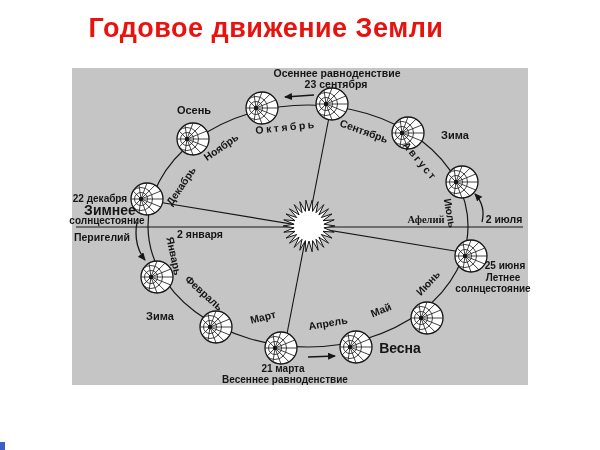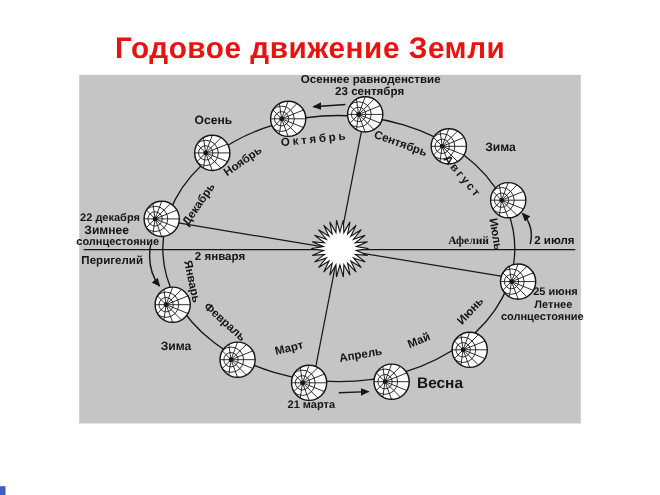--- a/index.html
+++ b/index.html
@@ -1,19 +1,19 @@
 <!DOCTYPE html>
 <html><head>
 <meta charset="utf-8">
 <style>
   html,body{margin:0;padding:0;}
   body{width:600px;height:450px;background:#ffffff;overflow:hidden;position:relative;
        font-family:"Liberation Sans", sans-serif;}
   .slide{position:absolute;inset:0;}
-  .title{position:absolute;top:13px;left:0;width:532px;margin:16px;text-align:center;
+  .title{position:absolute;top:13px;left:0;width:532px;margin:0;text-align:center;
          font-size:27px;font-weight:bold;letter-spacing:0.5px;}
   #diagram-svg{position:absolute;left:0;top:0;}
   #labels{position:absolute;inset:0;pointer-events:none;}
   .lbl{position:absolute;font-weight:bold;color:#151515;white-space:nowrap;
        transform:translate(-50%,-50%);line-height:1;}
   .accent-chip{position:absolute;left:0;top:442px;width:5px;height:8px;}
 </style>
 </head>
 <body>
 
@@ -296,26 +296,27 @@
       <div class="lbl" style="left: 181px; top: 186px; font-size: 10.5px; transform: translate(-50%, -50%) rotate(-56deg);">Декабрь</div>
       <div class="lbl" style="left: 174px; top: 256px; font-size: 10.5px; transform: translate(-50%, -50%) rotate(78deg);">Январь</div>
       <div class="lbl" style="left: 204px; top: 293px; font-size: 10.5px; transform: translate(-50%, -50%) rotate(42deg);">Февраль</div>
       <div class="lbl" style="left: 263px; top: 317px; font-size: 10.5px; transform: translate(-50%, -50%) rotate(-14deg);">Март</div>
       <div class="lbl" style="left: 328px; top: 323px; font-size: 10.5px; transform: translate(-50%, -50%) rotate(-10deg);">Апрель</div>
       <div class="lbl" style="left: 381px; top: 310px; font-size: 10.5px; transform: translate(-50%, -50%) rotate(-22deg);">Май</div>
       <div class="lbl" style="left: 428px; top: 283px; font-size: 10.5px; transform: translate(-50%, -50%) rotate(-47deg);">Июнь</div>
       <div class="lbl" style="left: 450px; top: 213px; font-size: 10.5px; transform: translate(-50%, -50%) rotate(80deg);">Июль</div>
       <div class="lbl" style="left: 420px; top: 161px; font-size: 10.5px; letter-spacing: 2px; transform: translate(-50%, -50%) rotate(50deg);">Август</div>
       <div class="lbl" style="left: 100px; top: 199px; font-size: 10px; transform: translate(-50%, -50%) rotate(0deg);">22 декабря</div>
-      <div class="lbl" style="left: 97px; top: 210px; font-size: 11px; transform: translate(-50%, -50%) rotate(0deg);">Зимнее</div>
+      <div class="lbl" style="left: 110px; top: 210px; font-size: 14px; transform: translate(-50%, -50%) rotate(0deg);">Зимнее</div>
       <div class="lbl" style="left: 107px; top: 221px; font-size: 10px; transform: translate(-50%, -50%) rotate(0deg);">солнцестояние</div>
       <div class="lbl" style="left: 102px; top: 237px; font-size: 10.5px; transform: translate(-50%, -50%) rotate(0deg);">Перигелий</div>
       <div class="lbl" style="left: 200px; top: 234px; font-size: 10.5px; transform: translate(-50%, -50%) rotate(0deg);">2 января</div>
       <div class="lbl" style="left: 426px; top: 220px; font-size: 10.5px; transform: translate(-50%, -50%) rotate(0deg); font-family: Liberation Serif, serif;">Афелий</div>
       <div class="lbl" style="left: 504px; top: 219px; font-size: 10.5px; transform: translate(-50%, -50%) rotate(0deg);">2 июля</div>
       <div class="lbl" style="left: 505px; top: 266px; font-size: 10px; transform: translate(-50%, -50%) rotate(0deg);">25 июня</div>
       <div class="lbl" style="left: 503px; top: 278px; font-size: 10px; transform: translate(-50%, -50%) rotate(0deg);">Летнее</div>
       <div class="lbl" style="left: 493px; top: 289px; font-size: 10px; transform: translate(-50%, -50%) rotate(0deg);">солнцестояние</div>
       <div class="lbl" style="left: 283px; top: 369px; font-size: 10px; transform: translate(-50%, -50%) rotate(0deg);">21 марта</div>
+      <div class="lbl" style="left: 285px; top: 380px; font-size: 10px; transform: translate(-50%, -50%) rotate(0deg);">Весеннее равноденствие</div>
     </div>
 
   <div class="accent-chip" style="background: rgb(58, 95, 200);"></div>
 </div>
 
 </body></html>

